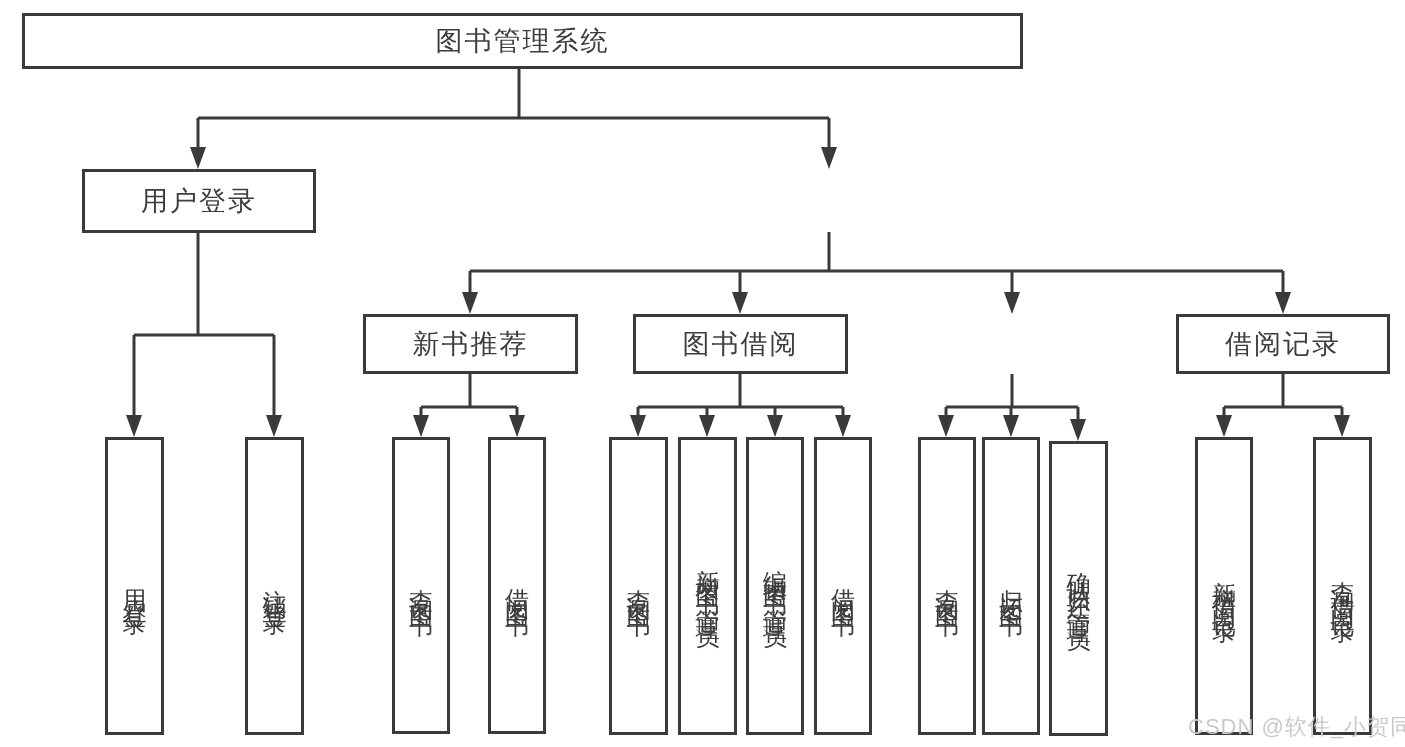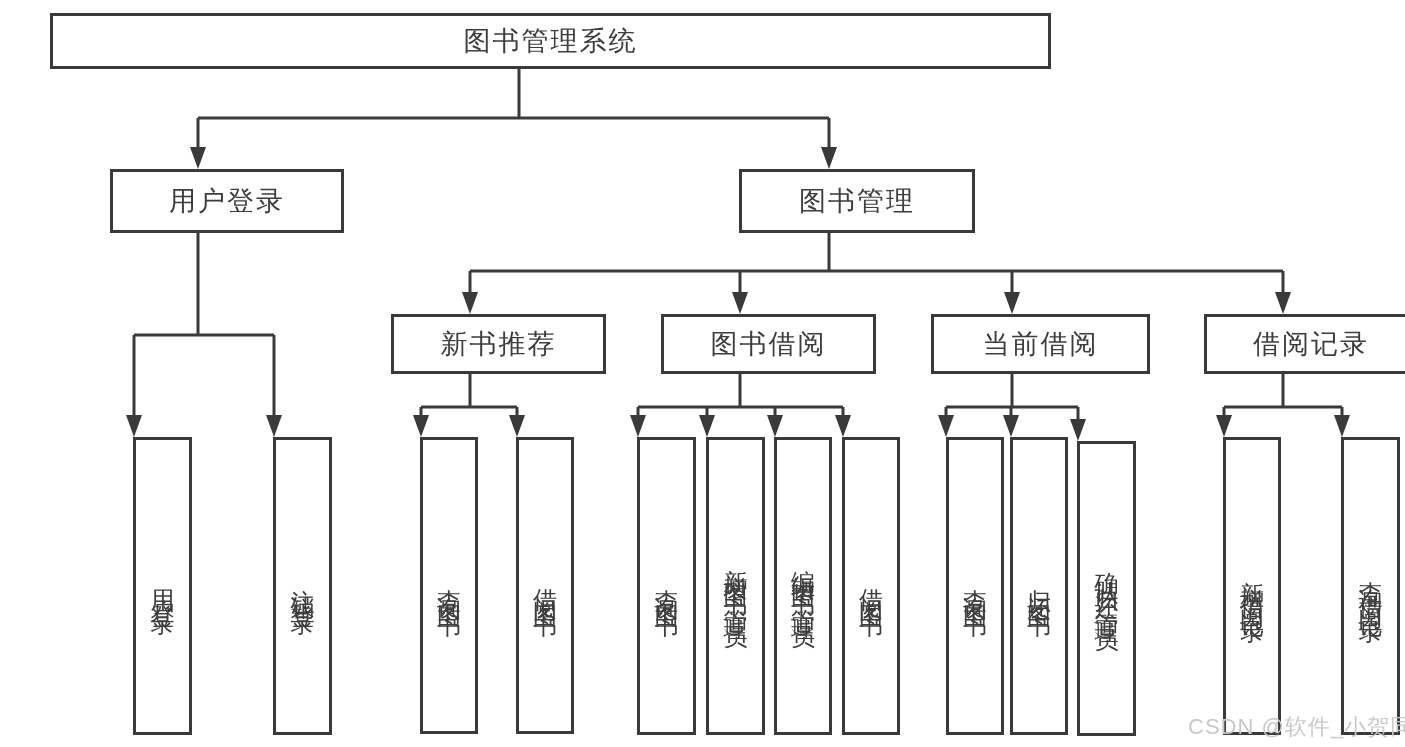--- a/index.html
+++ b/index.html
@@ -16,21 +16,20 @@
   }
   .node {
     position:absolute;
     box-sizing:border-box;
     border:3px solid #3a3a3a;
     background:#ffffff;
     color:#3d3d3d;
     display:flex;
     align-items:center;
     justify-content:center;
-    margin-left:28px;
   }
   .hnode { font-size:27px; letter-spacing:2px; white-space:nowrap; }
   .root  { font-size:27px; }
   .vnode .vtext {
     writing-mode:vertical-rl;
     text-orientation:mixed;
     font-size:24px;
     letter-spacing:8px;
     line-height:1;
     white-space:nowrap;
@@ -89,32 +88,26 @@
     </g>
   </svg>
 
   <div class="node hnode root" style="left:22px; top:13px; width:1001px; height:56px;">
     <span>图书管理系统</span>
   </div>
 
   <div class="node hnode" style="left:82px; top:169px; width:234px; height:64px;">
     <span>用户登录</span>
   </div>
-  <div class="node hnode" style="left:711px; top:169px; width:236px; height:64px;">
-    <span>图书管理</span>
-  </div>
 
   <div class="node hnode" style="left:633px; top:314px; width:215px; height:60px;">
     <span>图书借阅</span>
   </div>
   <div class="node hnode" style="left:363px; top:314px; width:215px; height:60px;">
     <span>新书推荐</span>
-  </div>
-  <div class="node hnode" style="left:903px; top:314px; width:219px; height:60px;">
-    <span>当前借阅</span>
   </div>
   <div class="node hnode" style="left:1176px; top:314px; width:214px; height:60px;">
     <span>借阅记录</span>
   </div>
 
   <div class="node vnode" style="left:105px; top:437px; width:59px; height:298px;">
     <span class="vtext">用户登录</span>
   </div>
   <div class="node vnode" style="left:245px; top:437px; width:59px; height:298px;">
     <span class="vtext">注销登录</span>

